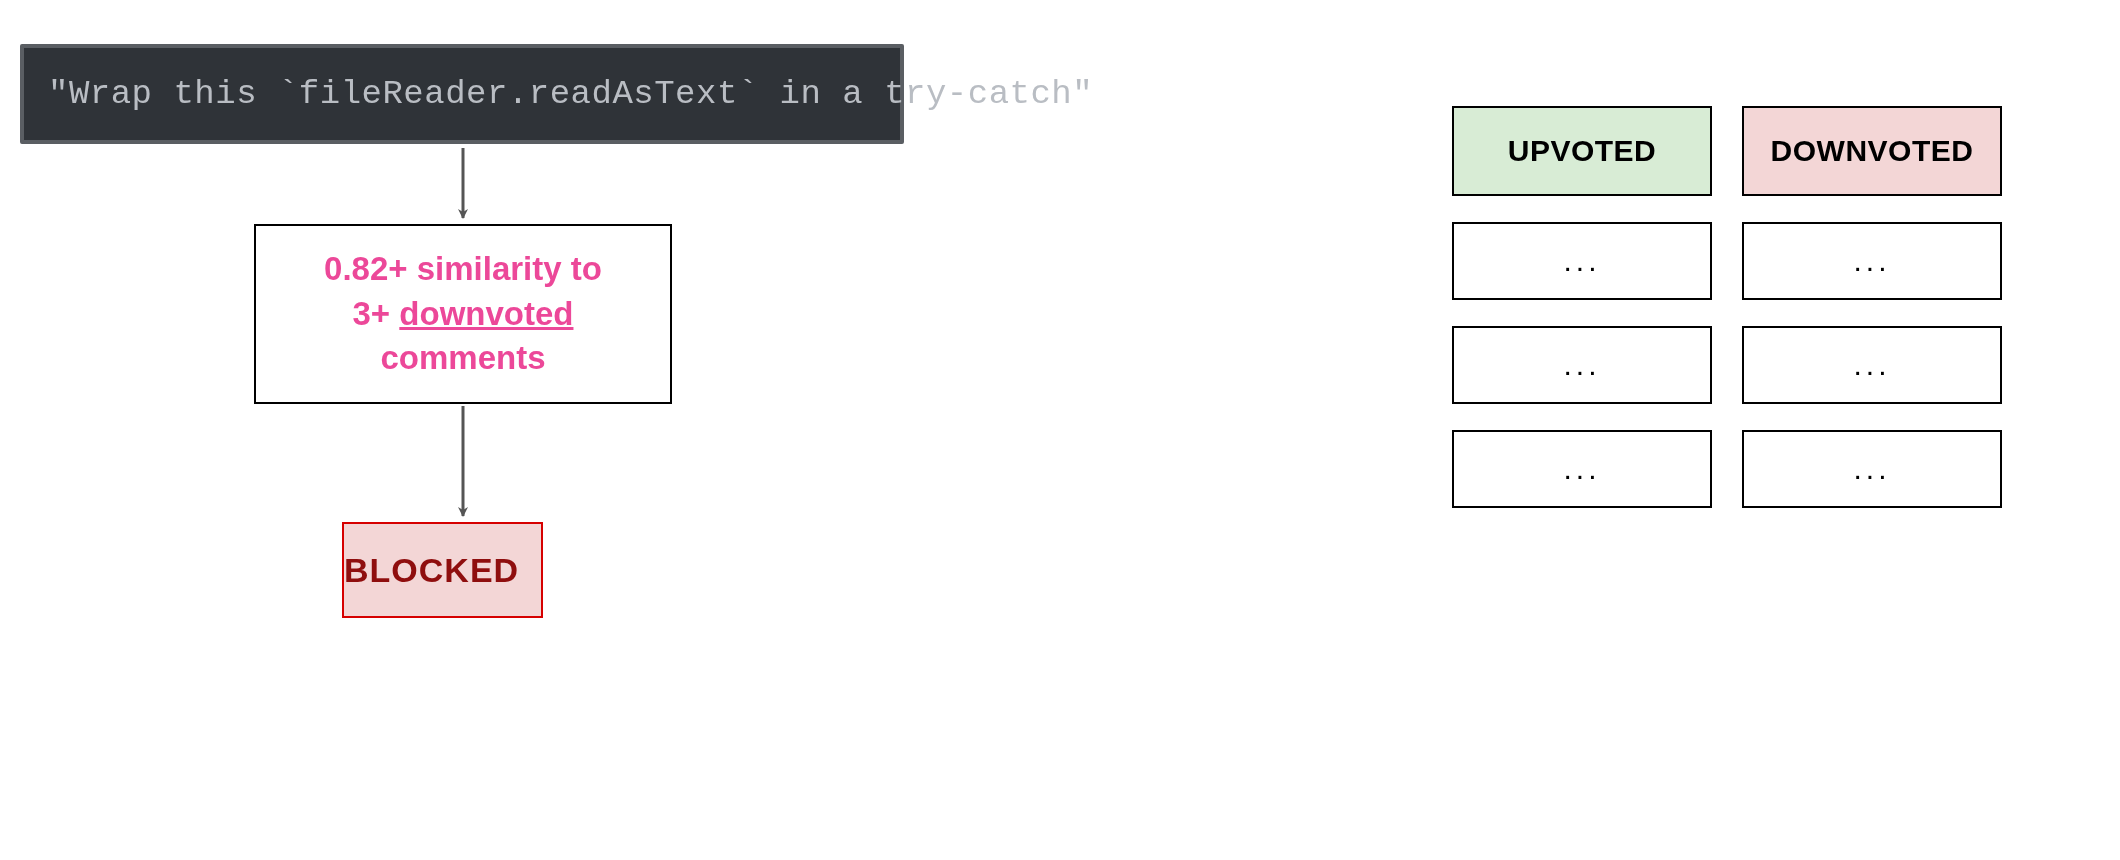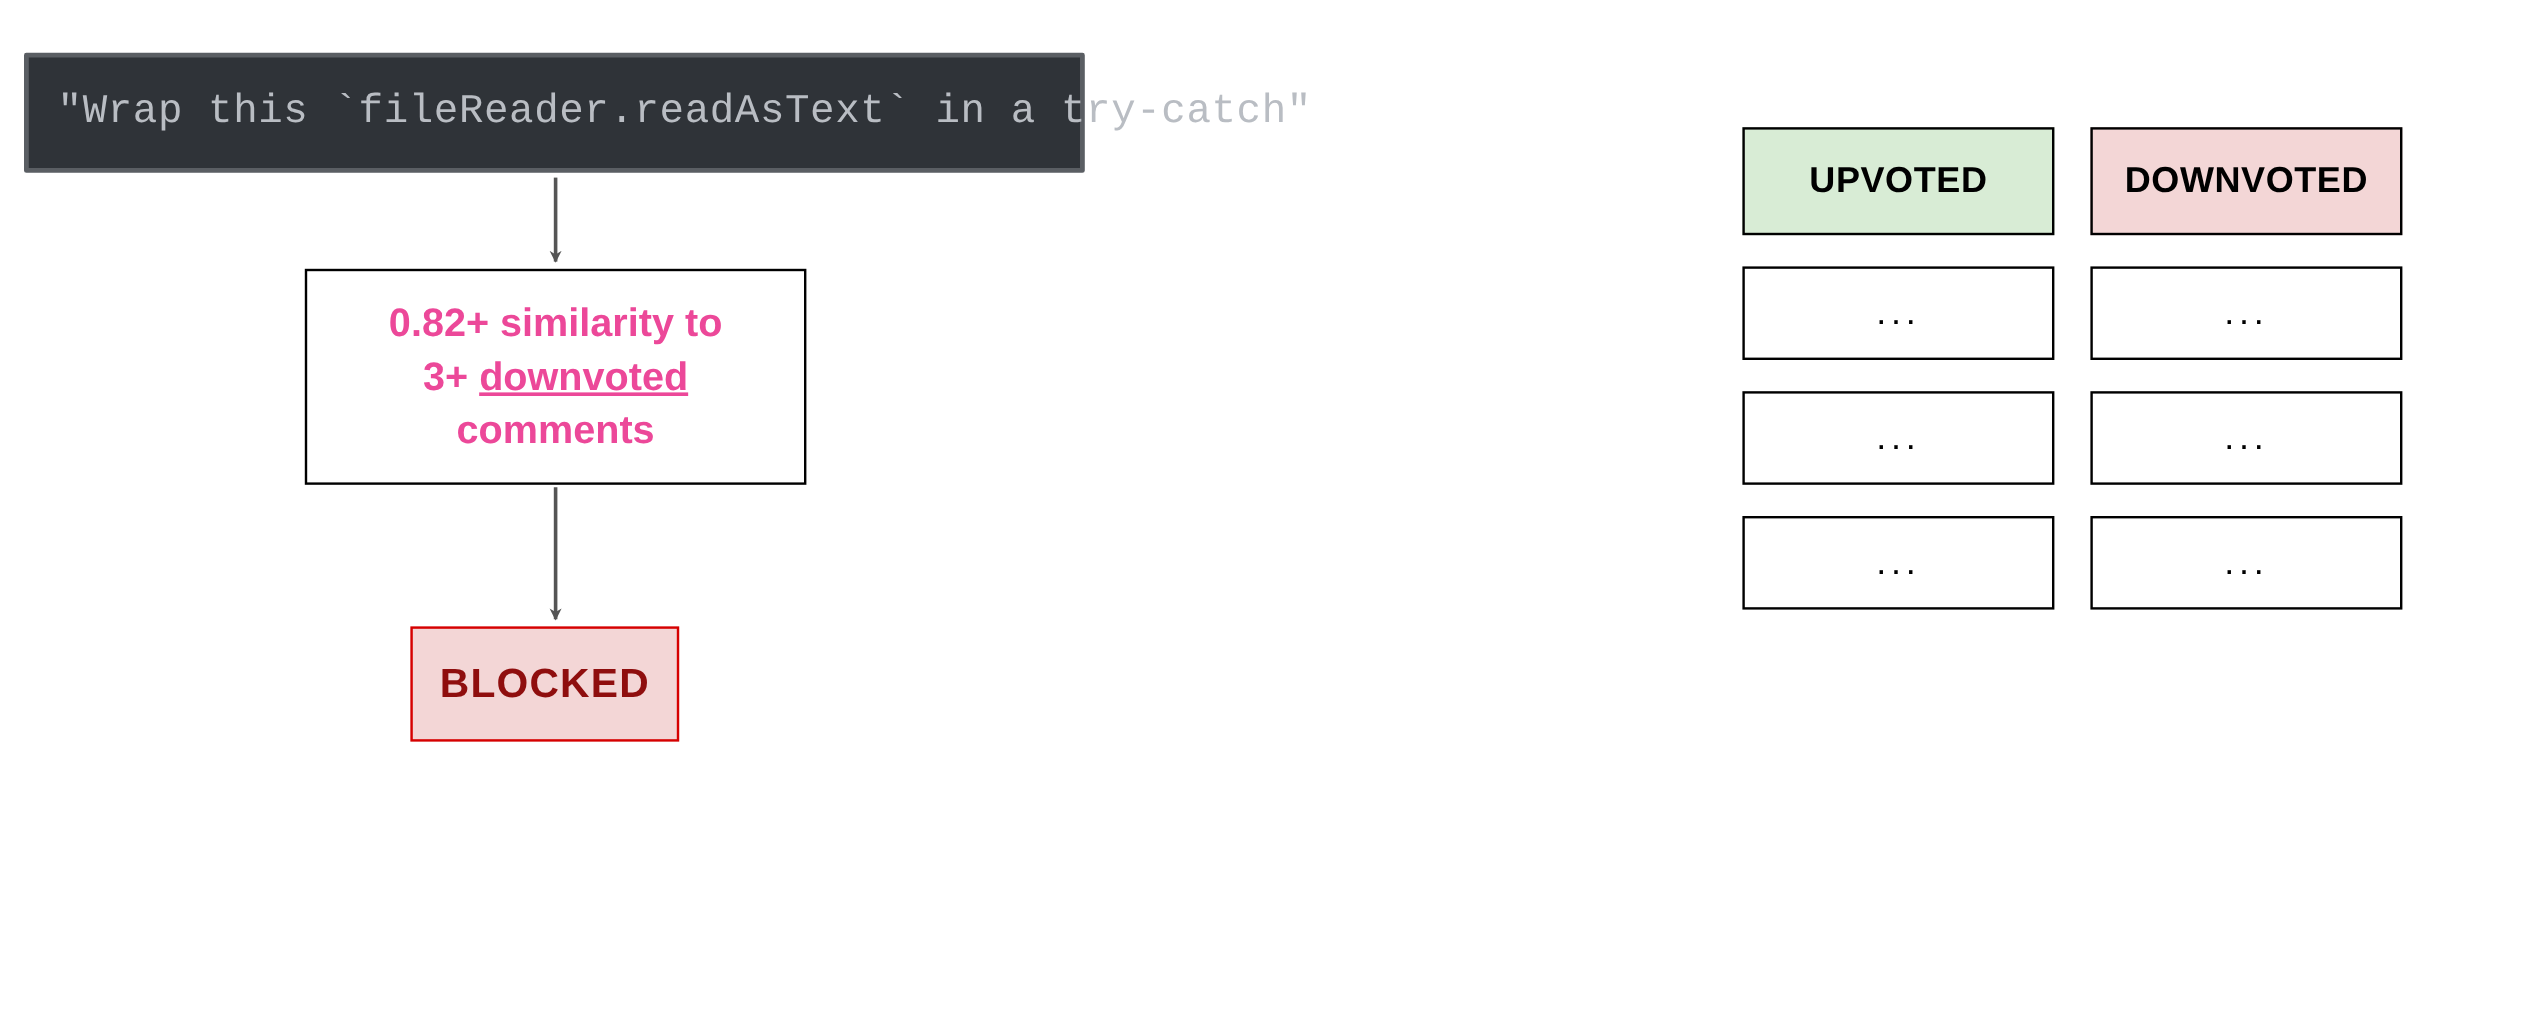--- a/index.html
+++ b/index.html
@@ -56,27 +56,26 @@
     color: #ec4899;
   }
   .rule-box .underlined {
     text-decoration: underline;
   }
   
   .blocked-box {
     position: absolute;
     left: 342px;
     top: 522px;
-    width: 224px;
+    width: 201px;
     height: 96px;
     background: #f3d6d6;
     border: 2px solid #d60000;
     display: flex;
     align-items: center;
-    justify-content: center;
     font-size: 34px;
     font-weight: 800;
     color: #8f0e0e;
     letter-spacing: 1px;
   }
   
   .cols {
     position: absolute;
     left: 1452px;
     top: 106px;

